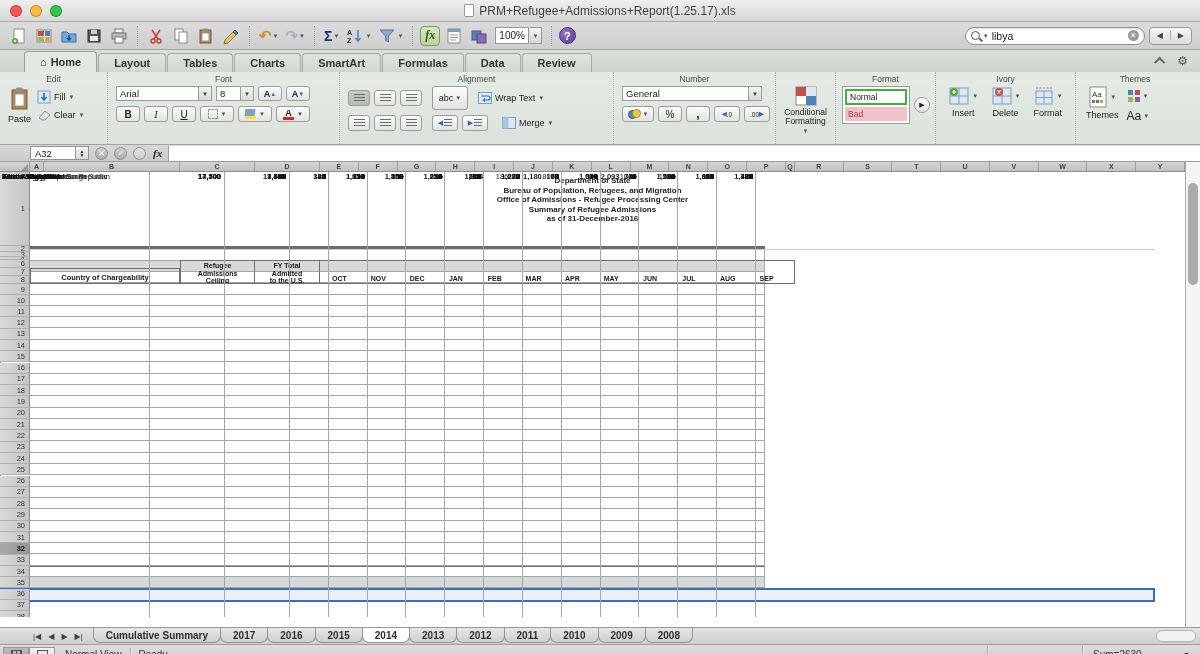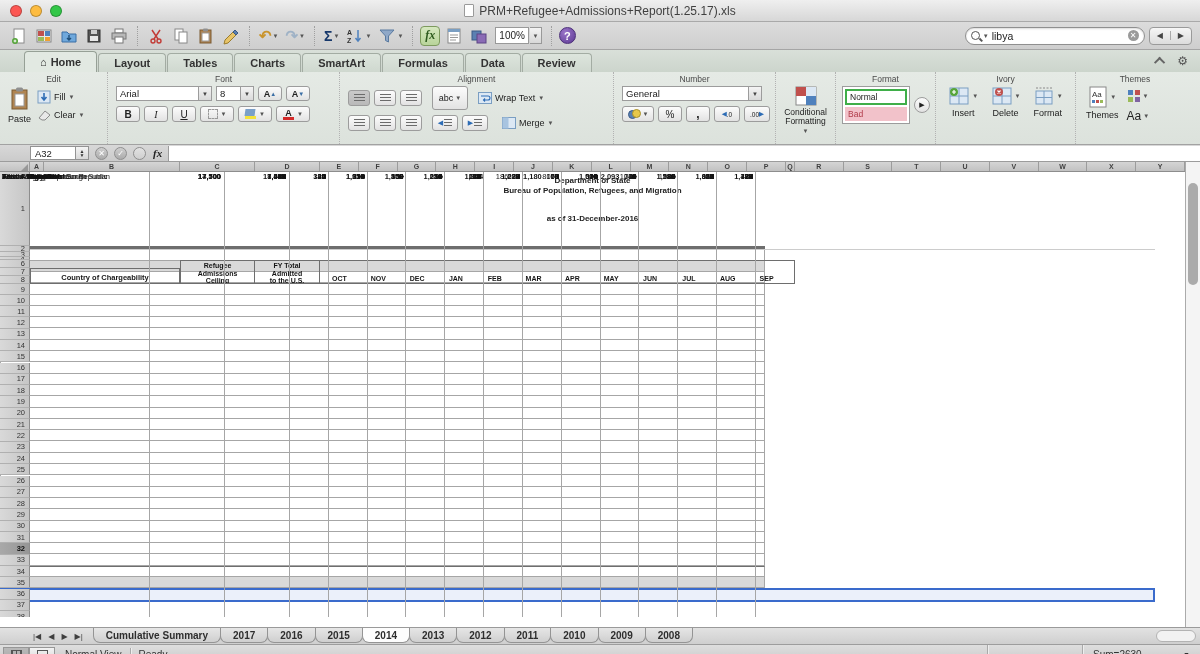--- a/index.html
+++ b/index.html
@@ -645,20 +645,22 @@
         <div class="rowhdr sel" style="top: 371.3px; height: 11.3px;">32</div>
         <div class="rowhdr" style="top: 382.6px; height: 11.3px;">33</div>
         <div class="rowhdr" style="top: 393.9px; height: 11.3px;">34</div>
         <div class="rowhdr" style="top: 405.2px; height: 11.3px;">35</div>
         <div class="rowhdr" style="top: 416.5px; height: 11.3px;">36</div>
         <div class="rowhdr" style="top: 427.8px; height: 11.3px;">37</div>
         <div class="rowhdr" style="top: 439.1px; height: 11.3px;">38</div>
         <div style="left: 30px; top: 0px; width: 765px; height: 74px; text-align: center; font-weight: bold; font-size: 8px;">
           <div style="position: absolute; left: 0px; right: 0px; top: 4px; line-height: 9.5px;">Department of State</div>
           <div style="position: absolute; left: 0px; right: 0px; top: 13.5px; line-height: 9.5px;">Bureau of Population, Refugees, and Migration</div>
+          <div style="position: absolute; left: 0px; right: 0px; top: 23px; line-height: 9.5px;">Office of Admissions - Refugee Processing Center</div>
+          <div style="position: absolute; left: 0px; right: 0px; top: 32.5px; line-height: 9.5px;">Summary of Refugee Admissions</div>
           <div style="position: absolute; left: 0px; right: 0px; top: 42px; line-height: 9.5px;">as of 31-December-2016</div>
         </div>
         <div style="left: 30px; top: 0px; width: 765px; height: 2px; background: rgb(110, 110, 110);"></div>
         <div style="left: 30px; top: 74px; width: 765px; height: 1px; background: rgb(110, 110, 110);"></div>
         <div style="left: 30px; top: 78px; width: 1155px; height: 1px; background: rgb(204, 204, 204);"></div>
         <div class="cell" style="left: 30px; top: 96px; width: 150px; height: 16px; border: 1px solid rgb(110, 110, 110); display: flex; align-items: flex-end; justify-content: center; font-weight: bold; font-size: 7.5px; padding-bottom: 1px;">Country of Chargeability</div>
         <div class="cell" style="left: 180px; top: 88px; width: 75px; height: 24px; border: 1px solid rgb(110, 110, 110); text-align: center; font-weight: bold; font-size: 7px; line-height: 7.6px; padding-top: 1px;">
           <div>Refugee</div>
           <div>Admissions</div>
           <div>Ceiling</div>

